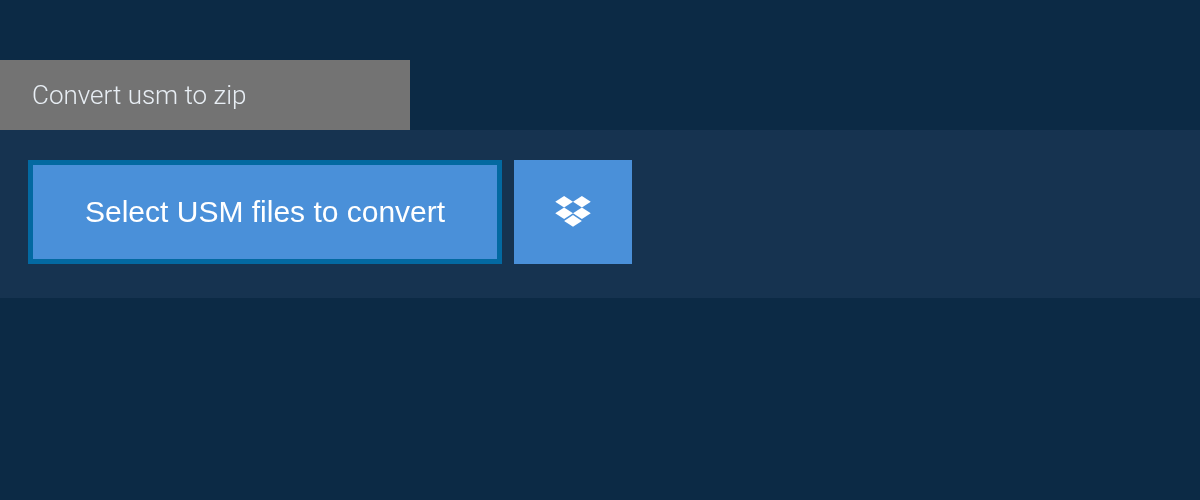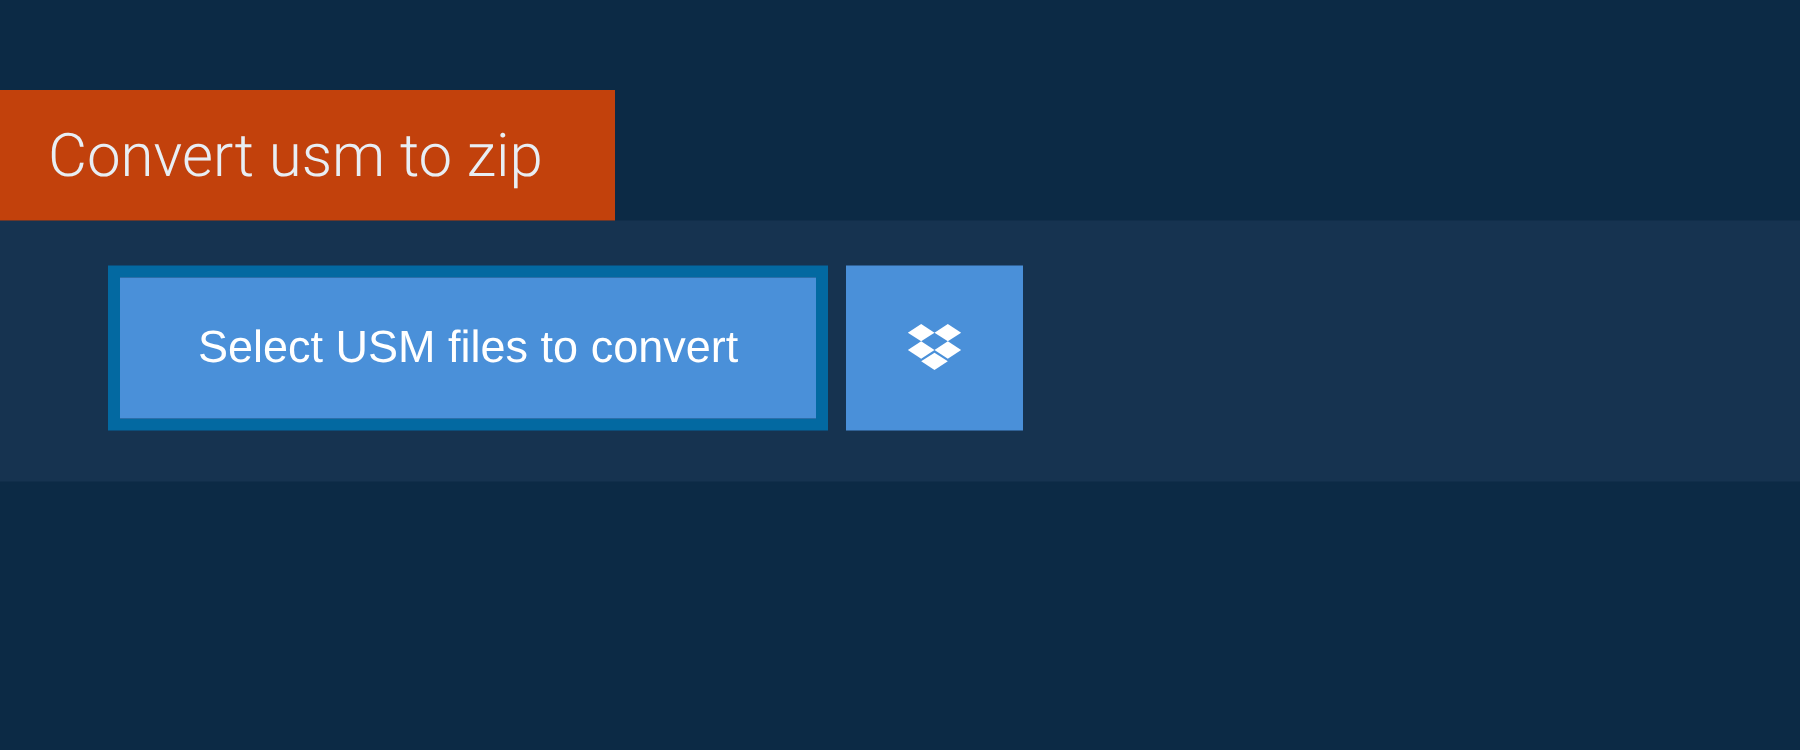--- a/index.html
+++ b/index.html
@@ -11,42 +11,41 @@
       width: 1200px;
       height: 500px;
       background: #0c2a45;
       font-family: -apple-system, BlinkMacSystemFont, "Segoe UI", Roboto, sans-serif;
       overflow: hidden;
     }
     .tab-container {
       padding-top: 60px;
     }
     .tab {
-      background: #c2410c;
+      background: #737373;
       color: #e8eef4;
-      font-size: 40px;
+      font-size: 26px;
       font-weight: 300;
       padding: 20px 32px;
       display: inline-block;
       width: 410px;
     }
     .content-panel {
       background: #163350;
       padding: 30px 28px 34px 28px;
       width: 100%;
     }
     .button-row {
       display: flex;
       gap: 12px;
       align-items: stretch;
     }
     .select-button-wrapper {
-      border: 8px solid #0369a1;
+      border: 5px solid #0369a1;
       display: inline-block;
-      margin-left: 44px;
     }
     .select-button {
       background: #4a90d9;
       color: #ffffff;
       font-size: 30px;
       font-weight: 300;
       padding: 30px 52px;
       border: none;
       cursor: pointer;
       display: block;

